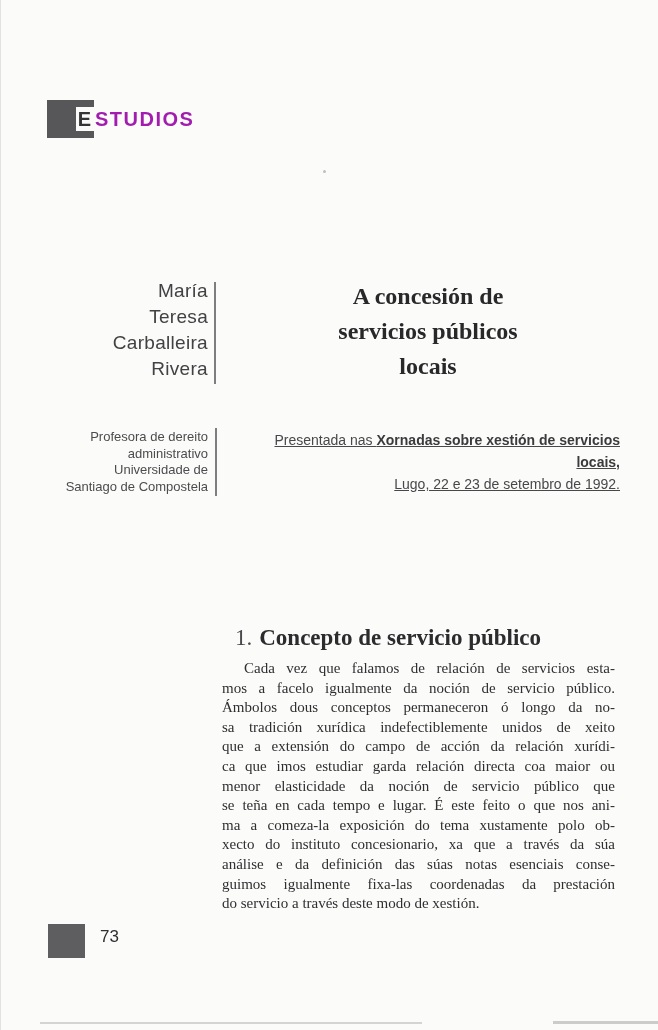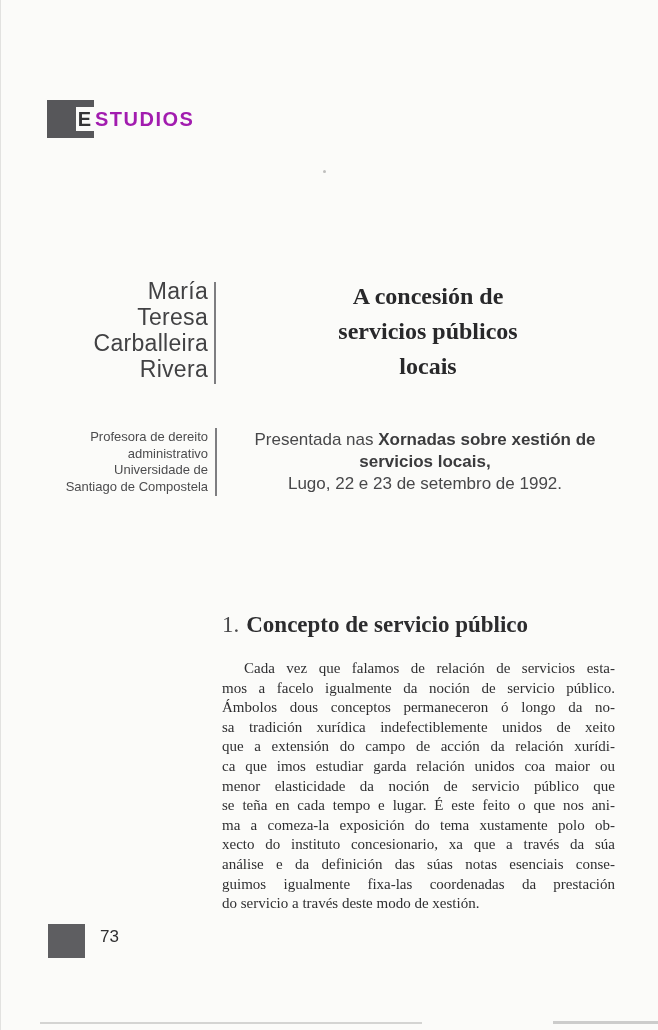--- a/index.html
+++ b/index.html
@@ -20,34 +20,34 @@
   .speck{position:absolute;left:323px;top:170px;width:3px;height:3px;background:#bfbfbd;border-radius:50%;}
 
   
   .logo{position:absolute;left:47px;top:100px;height:38px;display:flex;align-items:center;}
   .logo-square{width:47px;height:38px;background:#57575a;display:flex;align-items:center;justify-content:flex-end;flex:none;}
   .logo-e{background:#fbfbf9;color:#353537;font-weight:bold;font-size:20px;line-height:24px;padding:0 2px;letter-spacing:1px;}
   .logo-rest{font-weight:bold;font-size:20px;letter-spacing:1.5px;color:#a21caf;margin-left:1px;white-space:nowrap;}
 
   
   .author{position:absolute;left:40px;top:278px;width:168px;text-align:right;
-    font-size:23px;line-height:26px;color:#424244;letter-spacing:.3px;}
+    font-size:19px;line-height:26px;color:#424244;letter-spacing:.3px;}
   .divider{position:absolute;width:2px;background:#7e7e81;}
   .divider-name{left:214px;top:282px;height:102px;}
   .divider-affil{left:215px;top:428px;height:68px;}
   .title{position:absolute;left:250px;top:279px;width:356px;text-align:center;
     font-family:"Liberation Serif",serif;font-weight:bold;font-size:24px;line-height:35px;color:#28282a;}
   .affiliation{position:absolute;left:20px;top:429px;width:188px;text-align:right;
     font-size:13px;line-height:16.5px;color:#4c4c4e;}
-  .presentation{position:absolute;left:230px;top:429px;width:390px;text-align:center;
-    font-size:17px;line-height:22px;color:#48484a;}
+  .presentation{position:absolute;left:230px;top:429px;width:390px;text-align:right;
+    font-size:14px;line-height:22px;color:#48484a;text-decoration:underline;}
   .pres-bold{font-weight:bold;color:#3b3b3d;}
 
   
-  .heading{position:absolute;left:222px;top:612px;margin:0;white-space:nowrap;
+  .heading{position:absolute;left:222px;top:612px;margin:13px;white-space:nowrap;
     font-family:"Liberation Serif",serif;font-size:23px;font-weight:bold;color:#2c2c2e;}
   .heading-num{font-weight:normal;color:#4a4a4c;margin-right:7px;}
   .body-par{position:absolute;left:222px;top:659px;width:393px;
     font-family:"Liberation Serif",serif;font-size:15px;line-height:19.6px;color:#2f2f31;}
   .para-line{text-align:justify;text-align-last:justify;}
   .para-line.first{text-indent:22px;}
   .para-line.last{text-align-last:left;}
 
   
   .footer-square{position:absolute;left:48px;top:924px;width:37px;height:34px;background:#5e5e61;}
@@ -101,21 +101,21 @@
   <h2 class="heading">
     <span class="heading-num">1.</span><span class="heading-title">Concepto de servicio público</span>
   </h2>
 
   <div class="body-par">
       <div class="para-line first">Cada vez que falamos de relación de servicios esta-</div>
       <div class="para-line">mos a facelo igualmente da noción de servicio público.</div>
       <div class="para-line">Ámbolos dous conceptos permaneceron ó longo da no-</div>
       <div class="para-line">sa tradición xurídica indefectiblemente unidos de xeito</div>
       <div class="para-line">que a extensión do campo de acción da relación xurídi-</div>
-      <div class="para-line">ca que imos estudiar garda relación unidos coa maior ou</div>
+      <div class="para-line">ca que imos estudiar garda relación directa coa maior ou</div>
       <div class="para-line">menor elasticidade da noción de servicio público que</div>
       <div class="para-line">se teña en cada tempo e lugar. É este feito o que nos ani-</div>
       <div class="para-line">ma a comeza-la exposición do tema xustamente polo ob-</div>
       <div class="para-line">xecto do instituto concesionario, xa que a través da súa</div>
       <div class="para-line">análise e da definición das súas notas esenciais conse-</div>
       <div class="para-line">guimos igualmente fixa-las coordenadas da prestación</div>
       <div class="para-line last">do servicio a través deste modo de xestión.</div>
     </div>
 
   <div class="footer-square"></div>

